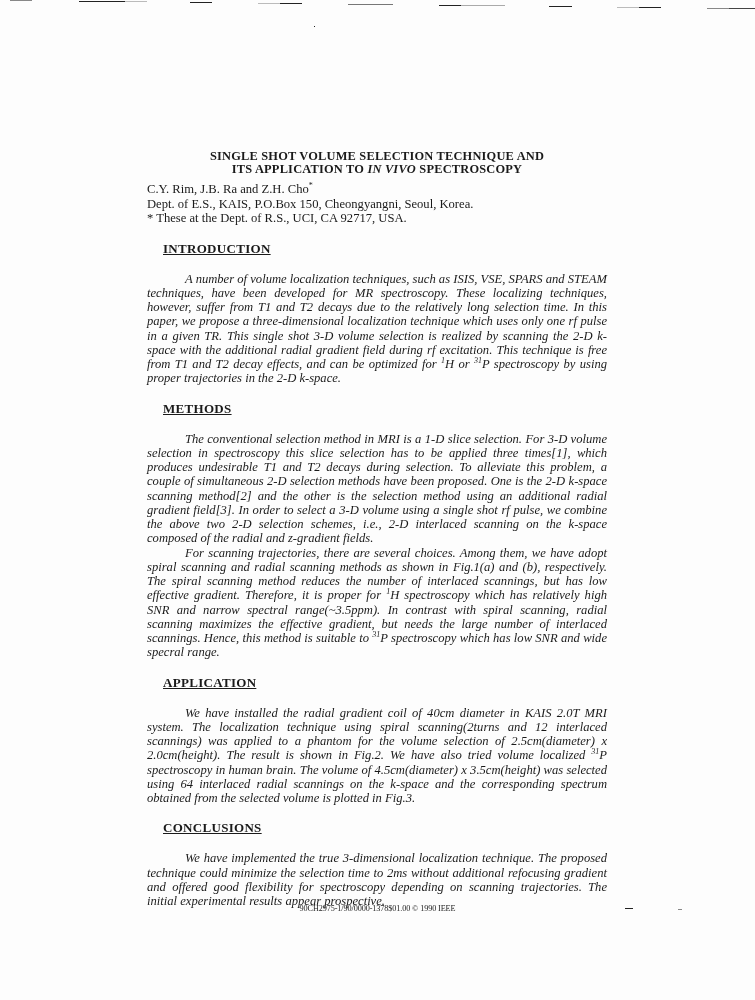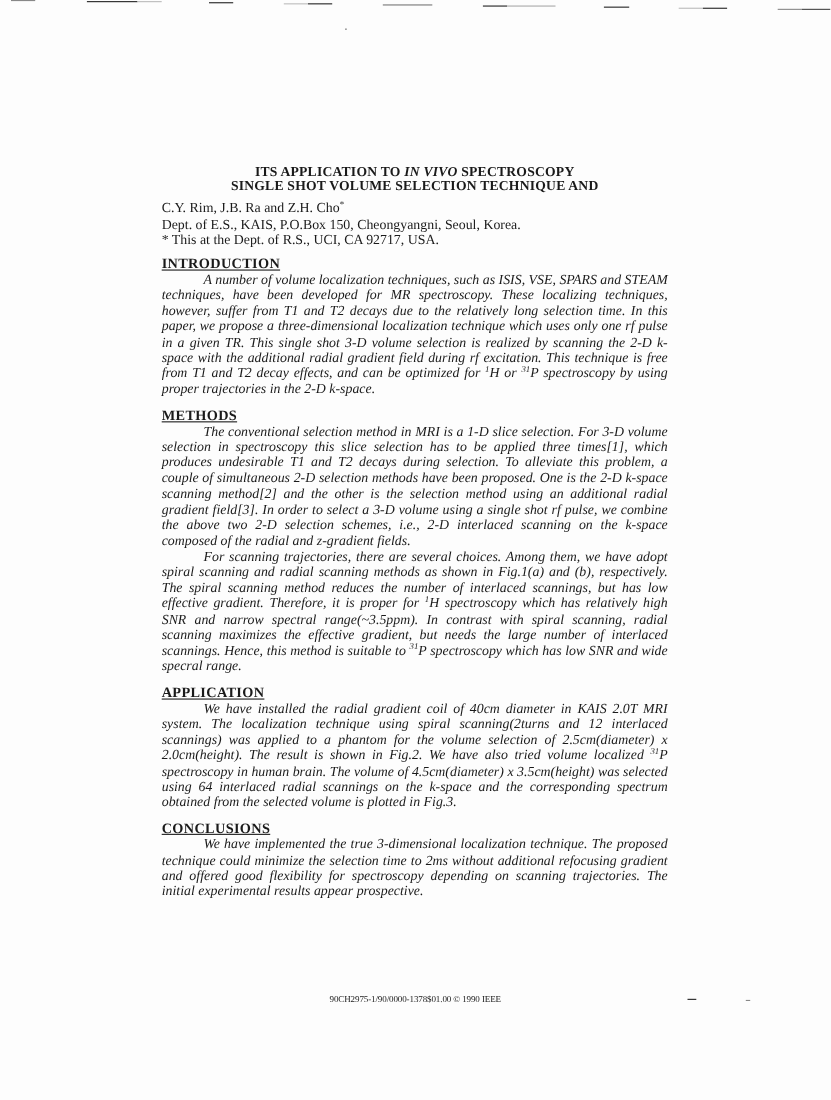--- a/index.html
+++ b/index.html
@@ -10,21 +10,21 @@
     .scan-dash { position: absolute; height: 1px; background: #222; }
     .page { position: absolute; left: 147px; top: 150px; width: 460px; }
     .title {
       text-align: center; font-weight: bold; font-size: 12.4px; line-height: 13px; letter-spacing: 0.2px;
       margin-left: 0; margin-right: 0;
     }
     .title .line { display: block; }
     .authors { text-align: left; font-size: 12.6px; line-height: 14.5px; margin-top: 6px; }
     .authors .line { display: block; }
     .heading {
-      font-weight: bold; font-size: 13px; text-decoration: underline; margin: 0; line-height: 14px; letter-spacing: 0.3px; font-family: Liberation Serif, serif;
+      font-weight: bold; font-size: 13px; text-decoration: underline; margin: 16px; line-height: 14px; letter-spacing: 0.3px; font-family: Liberation Serif, serif;
     }
     .para {
       font-size: 12.6px; line-height: 14.25px; text-align: justify; margin: 0; text-indent: 38px; font-style: italic;
     }
     .sec { margin-top: 10px; }
     .sec-first { margin-top: 7px; }
     .footer {
       position: absolute; left: 0; width: 755px; top: 904px; text-align: center;
       font-size: 8.2px; letter-spacing: -0.1px; color: #222;
     }
@@ -46,27 +46,27 @@
 <div class="scan-dash" style="left:617px;top:7px;width:22px;background:#bbb"></div>
 <div class="scan-dash" style="left:639px;top:7px;width:22px"></div>
 <div class="scan-dash" style="left:707px;top:8px;width:22px;background:#888"></div>
 <div class="scan-dash" style="left:729px;top:8px;width:26px;background:#444"></div>
 <div class="scan-dash" style="left:314px;top:26px;width:1px;height:1px"></div>
 <div class="scan-dash" style="left:625px;top:908px;width:8px"></div>
 <div class="scan-dash" style="left:678px;top:909px;width:4px;background:#888"></div>
 
 <div class="page">
   <div class="title">
+    <span class="line">SINGLE SHOT VOLUME SELECTION TECHNIQUE AND</span>
     <span class="line"><span>ITS APPLICATION TO </span><i>IN VIVO</i><span> SPECTROSCOPY</span></span>
-    <span class="line">SINGLE SHOT VOLUME SELECTION TECHNIQUE AND</span>
   </div>
   <div class="authors">
     <span class="line"><span>C.Y. Rim, J.B. Ra and Z.H. Cho</span><sup>*</sup></span>
     <span class="line">Dept. of E.S., KAIS, P.O.Box 150, Cheongyangni, Seoul, Korea.</span>
-    <span class="line">* This at the Dept. of R.S., UCI, CA 92717, USA.</span>
+    <span class="line">* These at the Dept. of R.S., UCI, CA 92717, USA.</span>
   </div>
 
   <div class="sec sec-first">
     <h2 class="heading">INTRODUCTION</h2>
     <p class="para"><span>A number of volume localization techniques, such as ISIS, VSE, SPARS and STEAM techniques, have been developed for MR spectroscopy. These localizing techniques, however, suffer from T1 and T2 decays due to the relatively long selection time. In this paper, we propose a three-dimensional localization technique which uses only one rf pulse in a given TR. This single shot 3-D volume selection is realized by scanning the 2-D k-space with the additional radial gradient field during rf excitation. This technique is free from T1 and T2 decay effects, and can be optimized for </span><sup>1</sup><span>H or </span><sup>31</sup><span>P spectroscopy by using proper trajectories in the 2-D k-space.</span></p>
   </div>
 
   <div class="sec">
     <h2 class="heading">METHODS</h2>
     <p class="para">The conventional selection method in MRI is a 1-D slice selection. For 3-D volume selection in spectroscopy this slice selection has to be applied three times[1], which produces undesirable T1 and T2 decays during selection. To alleviate this problem, a couple of simultaneous 2-D selection methods have been proposed. One is the 2-D k-space scanning method[2] and the other is the selection method using an additional radial gradient field[3]. In order to select a 3-D volume using a single shot rf pulse, we combine the above two 2-D selection schemes, i.e., 2-D interlaced scanning on the k-space composed of the radial and z-gradient fields.</p>

